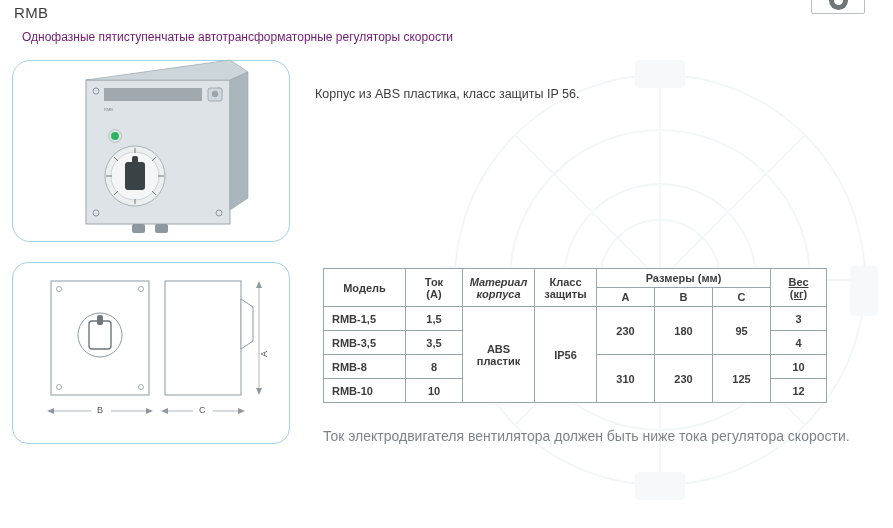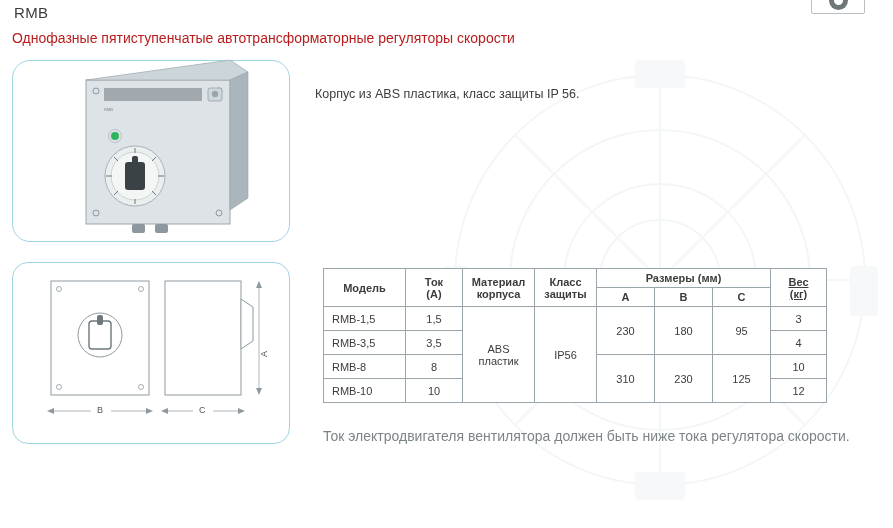--- a/index.html
+++ b/index.html
@@ -28,24 +28,24 @@
   .page-title {
     position: absolute;
     left: 14px;
     top: 4px;
     font-size: 15px;
     color: #3c3c3c;
     letter-spacing: 0.3px;
   }
   .page-subtitle {
     position: absolute;
-    left: 12px;
+    left: 22px;
     top: 30px;
-    font-size: 14px;
-    color: #b91c1c;
+    font-size: 12px;
+    color: #701a75;
   }
 
   
   .logo-badge {
     position: absolute;
     right: 28px;
     top: -14px;
     width: 54px;
     height: 28px;
     border: 1px solid #b9bec2;
@@ -128,34 +128,34 @@
     border-collapse: collapse;
     font-size: 11px;
     color: #3c3c3c;
     background: #ffffff;
   }
   .spec-table th, .spec-table td {
     border: 1px solid #9aa4ab;
     text-align: center;
     vertical-align: middle;
     padding: 3px 4px;
-    font-weight: normal;
+    font-weight: bold;
   }
   .spec-table th {
     font-weight: bold;
     font-size: 11px;
     background: #ffffff;
   }
   .spec-table td.model-cell {
     text-align: left;
     padding-left: 8px;
   }
   .col-model { width: 82px; }
   .col-current { width: 57px; }
-  .col-material { width: 72px; }
+  .col-material { width: 72px; font-style: italic; }
   .col-protect { width: 62px; }
   .col-dim { width: 58px; }
   .col-weight { width: 56px; text-decoration: underline; }
   .row-h { height: 24px; }
 
   .table-note {
     position: absolute;
     left: 323px;
     top: 404px;
     font-size: 14px;

